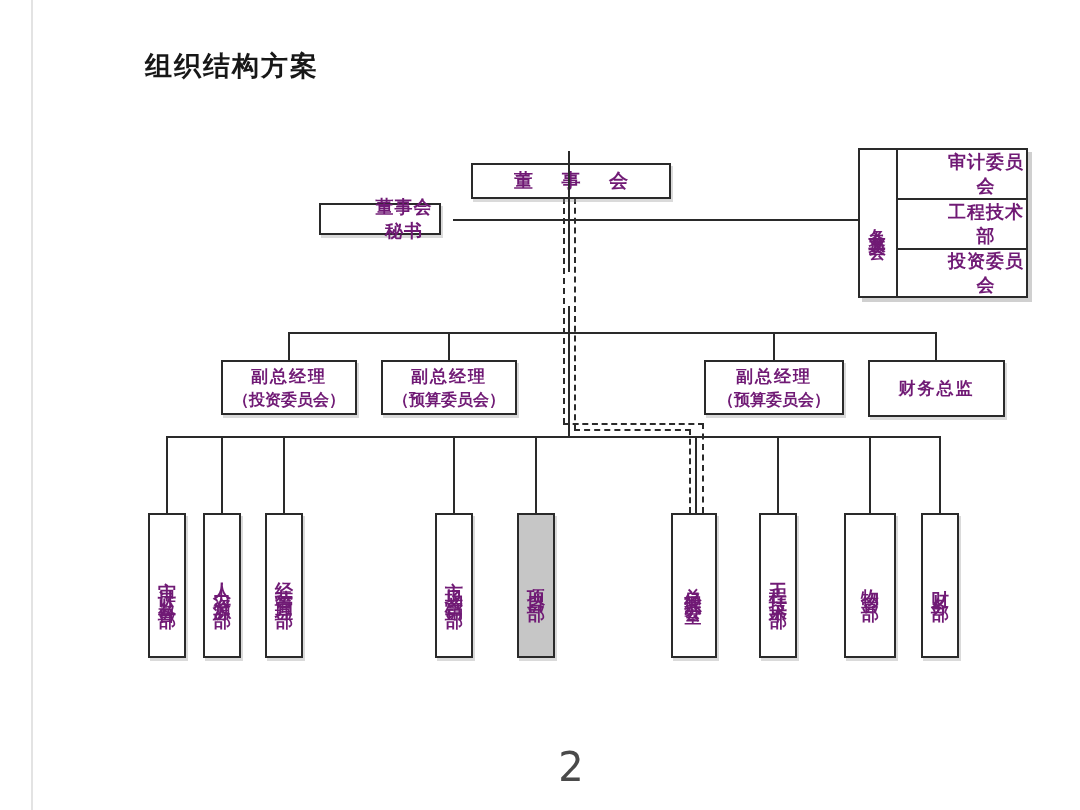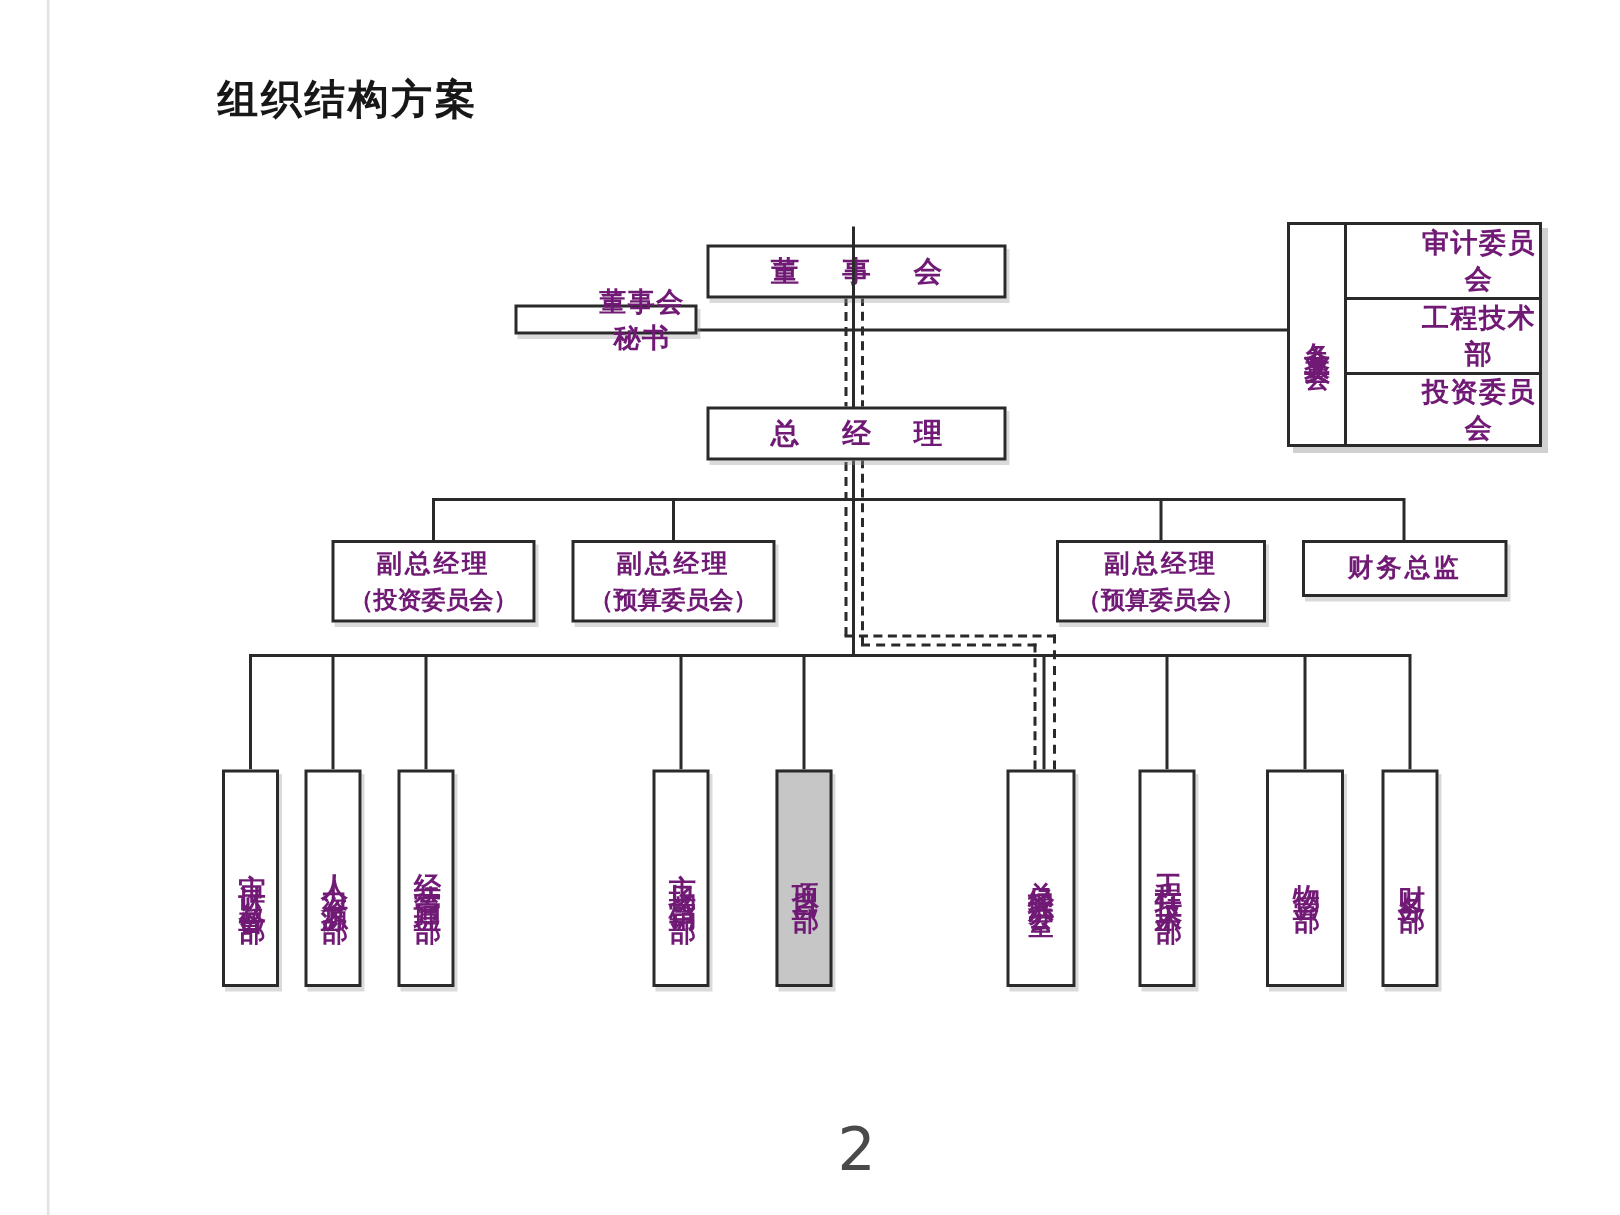--- a/index.html
+++ b/index.html
@@ -61,56 +61,53 @@
   <div class="dash-v" style="left:532px;top:198px;height:226px;"></div>
   <div class="dash-v" style="left:543px;top:198px;height:232px;"></div>
   <div class="dash-h" style="left:532px;top:423px;width:141px;"></div>
   <div class="dash-h" style="left:543px;top:429px;width:117px;"></div>
   <div class="dash-v" style="left:658px;top:429px;height:84px;"></div>
   <div class="dash-v" style="left:671px;top:423px;height:90px;"></div>
 
   <div class="box wide" style="left:440px;top:163px;width:200px;height:36px;">
     <span>董 事 会</span>
   </div>
-  <div class="box hbox" style="left:312px;top:203px;width:122px;height:20px;">
+  <div class="box hbox" style="left:288px;top:203px;width:122px;height:32px;">
     <span>董事会秘书</span>
   </div>
 
   <div class="cgroup">
     <div class="box" style="left:0;top:0;width:40px;height:150px;">
       <span class="vtight">各专业委员会</span>
     </div>
     <div class="box hbox" style="left:38px;top:0;width:132px;height:52px;">
       <span>审计委员会</span>
     </div>
     <div class="box hbox" style="left:38px;top:50px;width:132px;height:52px;">
       <span>工程技术部</span>
     </div>
     <div class="box hbox" style="left:38px;top:100px;width:132px;height:50px;">
       <span>投资委员会</span>
     </div>
   </div>
 
-  <div class="box wide" style="left:440px;top:271px;width:200px;height:36px;">
-    <span>总 经 理</span>
-  </div>
 
   <div class="box mgr" style="left:190px;top:360px;width:136px;height:55px;">
     <span class="l1">副总经理</span>
     <span class="l2">（投资委员会）</span>
   </div>
   <div class="box mgr" style="left:350px;top:360px;width:136px;height:55px;">
     <span class="l1">副总经理</span>
     <span class="l2">（预算委员会）</span>
   </div>
   <div class="box mgr" style="left:673px;top:360px;width:140px;height:55px;">
     <span class="l1">副总经理</span>
     <span class="l2">（预算委员会）</span>
   </div>
-  <div class="box mgr" style="left:837px;top:360px;width:137px;height:38px;">
+  <div class="box mgr" style="left:837px;top:360px;width:137px;height:57px;">
     <span class="l1">财务总监</span>
   </div>
 
   <div class="box dept" style="left:117px;width:38px;">
     <span class="vert">审计监督部</span>
   </div>
   <div class="box dept" style="left:172px;width:38px;">
     <span class="vert">人力资源部</span>
   </div>
   <div class="box dept" style="left:234px;width:38px;">

